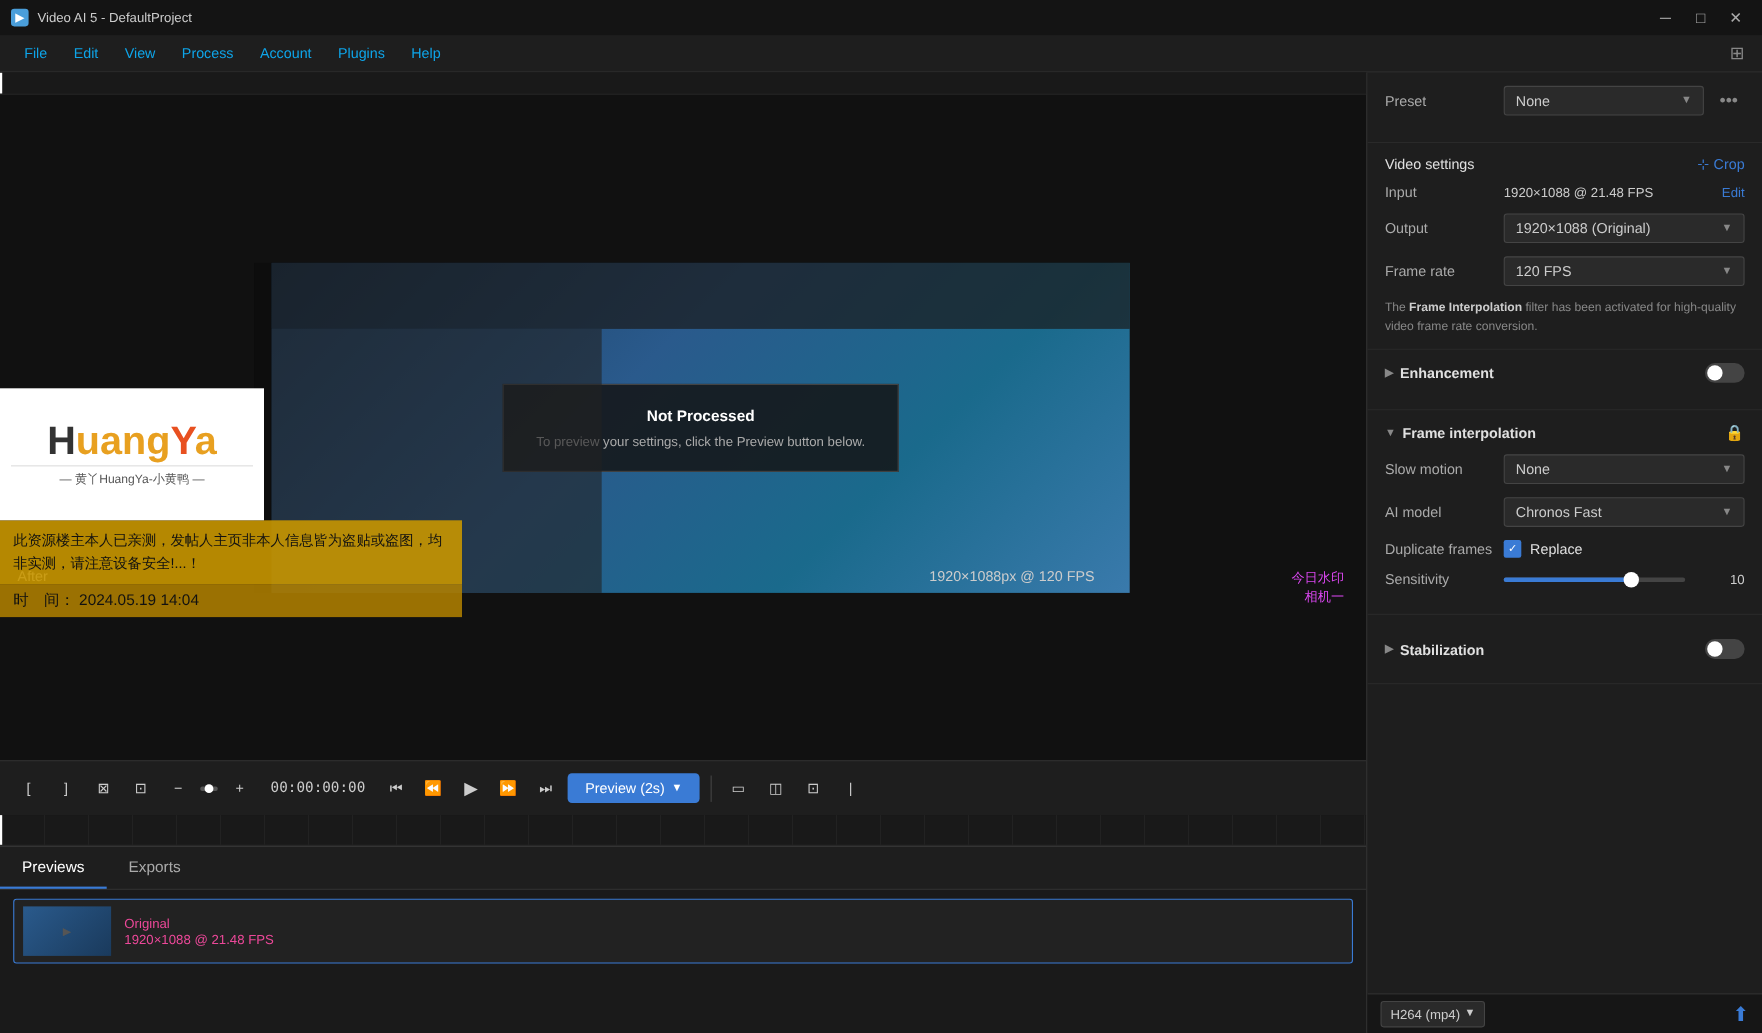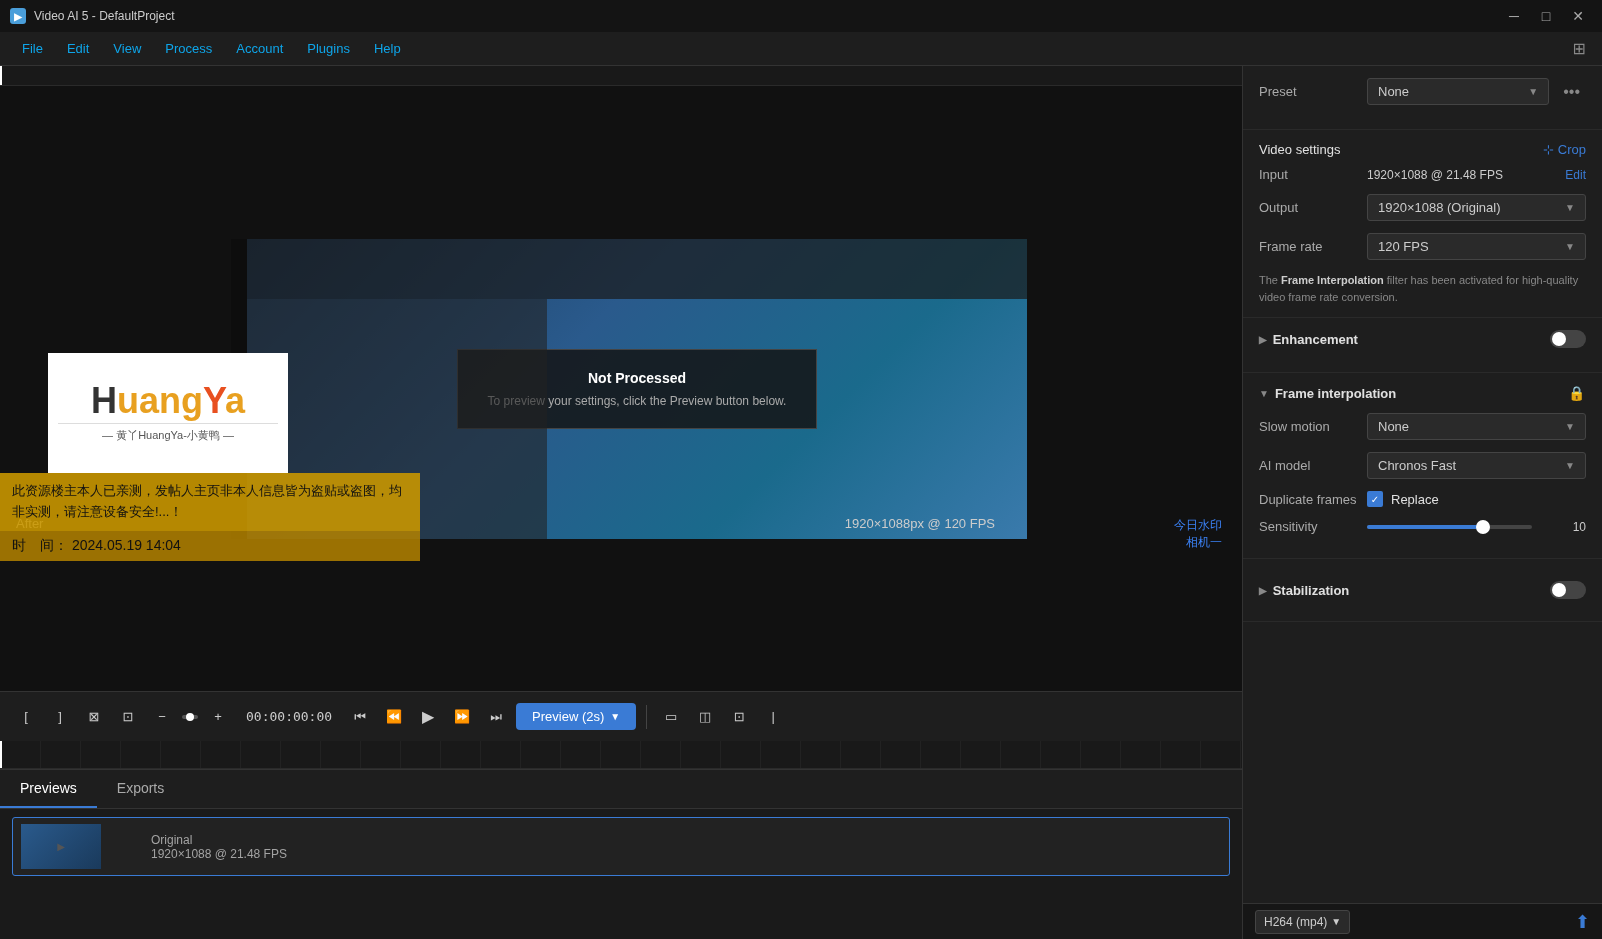--- a/index.html
+++ b/index.html
@@ -205,21 +205,20 @@
     .watermark-logo {
       width: 240px;
       height: 120px;
       background: white;
       display: flex;
       flex-direction: column;
       align-items: center;
       justify-content: center;
       padding: 10px;
       position: relative;
-      margin-left: 48px;
     }
 
     .watermark-warning {
       background: rgba(200, 150, 0, 0.9);
       color: #111;
       font-size: 13px;
       padding: 8px 12px;
       line-height: 1.6;
       max-width: 420px;
     }
@@ -285,21 +284,21 @@
     .preview-thumb {
       width: 80px;
       height: 45px;
       background: #333;
       display: flex;
       align-items: center;
       justify-content: center;
       color: #666;
       font-size: 11px;
     }
-    .preview-details { color: #a3a3a3; font-size: 12px; margin-left: 38px; }
+    .preview-details { color: #ec4899; font-size: 12px; }
 
     
     .right-panel {
       width: 360px;
       background: #1e1e1e;
       border-left: 1px solid #333;
       display: flex;
       flex-direction: column;
       overflow-y: auto;
     }
@@ -583,21 +582,21 @@
           </div>
           <div style="font-size:11px;color:#555;margin-top:4px;border-top:1px solid #ddd;padding-top:4px;width:100%;text-align:center;">— 黄丫HuangYa-小黄鸭 —</div>
         </div>
         <div class="watermark-warning">此资源楼主本人已亲测，发帖人主页非本人信息皆为盗贴或盗图，均非实测，请注意设备安全!...！</div>
         <div class="watermark-datetime">
           <span>时　间：</span>
           <span>2024.05.19 14:04</span>
         </div>
       </div>
 
-      <div style="position:absolute;bottom:140px;right:20px;color:#3b82f6;font-size:12px;text-align:right;">
+      <div style="position:absolute;bottom:140px;right:20px;color:#d946ef;font-size:12px;text-align:right;">
         <div>今日水印</div>
         <div>相机一</div>
       </div>
 
     </div>
 
     <div class="transport-bar">
       <button class="transport-btn">[</button>
       <button class="transport-btn">]</button>
       <button class="transport-btn">⊠</button>

